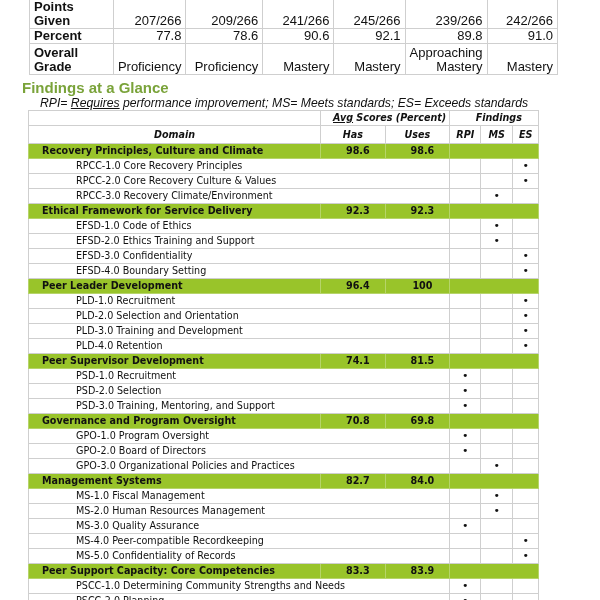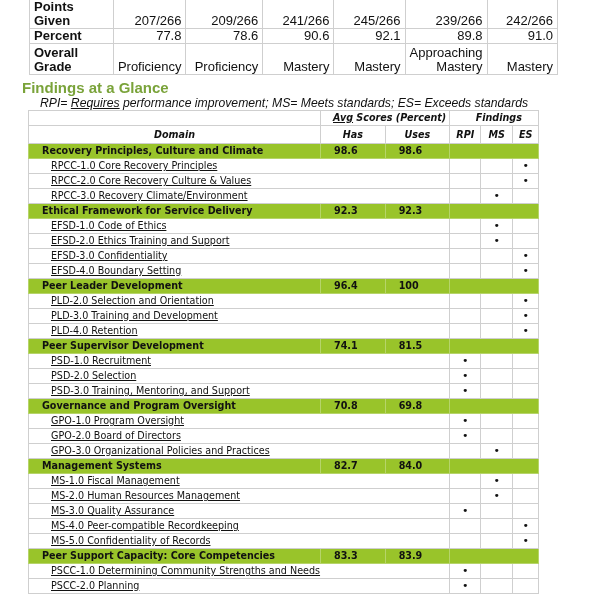--- a/index.html
+++ b/index.html
@@ -30,22 +30,22 @@
   .findings col.c-has { width:58px; }
   .findings col.c-uses { width:58px; }
   .findings col.c-rpi { width:31px; }
   .findings col.c-ms { width:32px; }
   .findings col.c-es { width:26px; }
   .findings .hdr td { font-weight:bold; font-style:italic; text-align:center; }
   .findings .hdr1 td { height:13px;padding-left:12px; }
   .findings .hdr2 td { height:17px; }
   .findings .hdr .u { text-decoration:underline; }
   .findings tr.domain td { background:#99c42a; font-weight:bold; border-color:#b6d46a;padding-left:13px; }
-  .findings tr.domain td.num { text-align:left;margin-top:6px; }
-  .findings tr.item td.name { padding-left:22px;text-decoration:underline; }
+  .findings tr.domain td.num { text-align:center;margin-top:6px; }
+  .findings tr.item td.name { padding-left:47px; }
   .findings td.dot { text-align:center; font-size:11px; }
 </style>
 </head>
 <body>
 
 <table class="grade-table">
   <colgroup>
       <col class="c1">
       <col class="c2">
       <col class="c3">
@@ -171,20 +171,26 @@
         <td class="dot"></td>
         <td class="dot"><span>•</span></td>
       </tr>
       <tr class="domain">
         <td>Peer Leader Development</td>
         <td class="num">96.4</td>
         <td class="num">100</td>
         <td colspan="3"></td>
       </tr>
       <tr class="item">
+        <td class="name" colspan="3">PLD-1.0 Recruitment</td>
+        <td class="dot"></td>
+        <td class="dot"></td>
+        <td class="dot"><span>•</span></td>
+      </tr>
+      <tr class="item">
         <td class="name" colspan="3">PLD-2.0  Selection and Orientation</td>
         <td class="dot"></td>
         <td class="dot"></td>
         <td class="dot"><span>•</span></td>
       </tr>
       <tr class="item">
         <td class="name" colspan="3">PLD-3.0  Training and Development</td>
         <td class="dot"></td>
         <td class="dot"></td>
         <td class="dot"><span>•</span></td>

